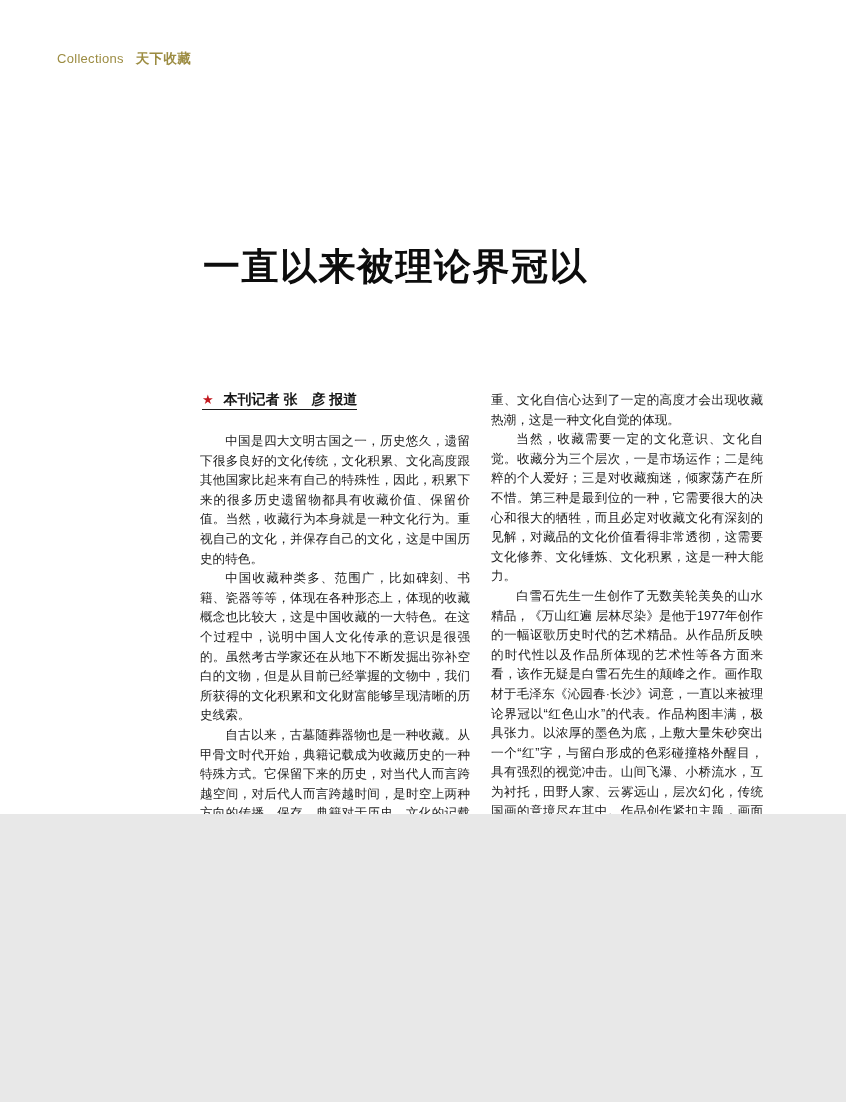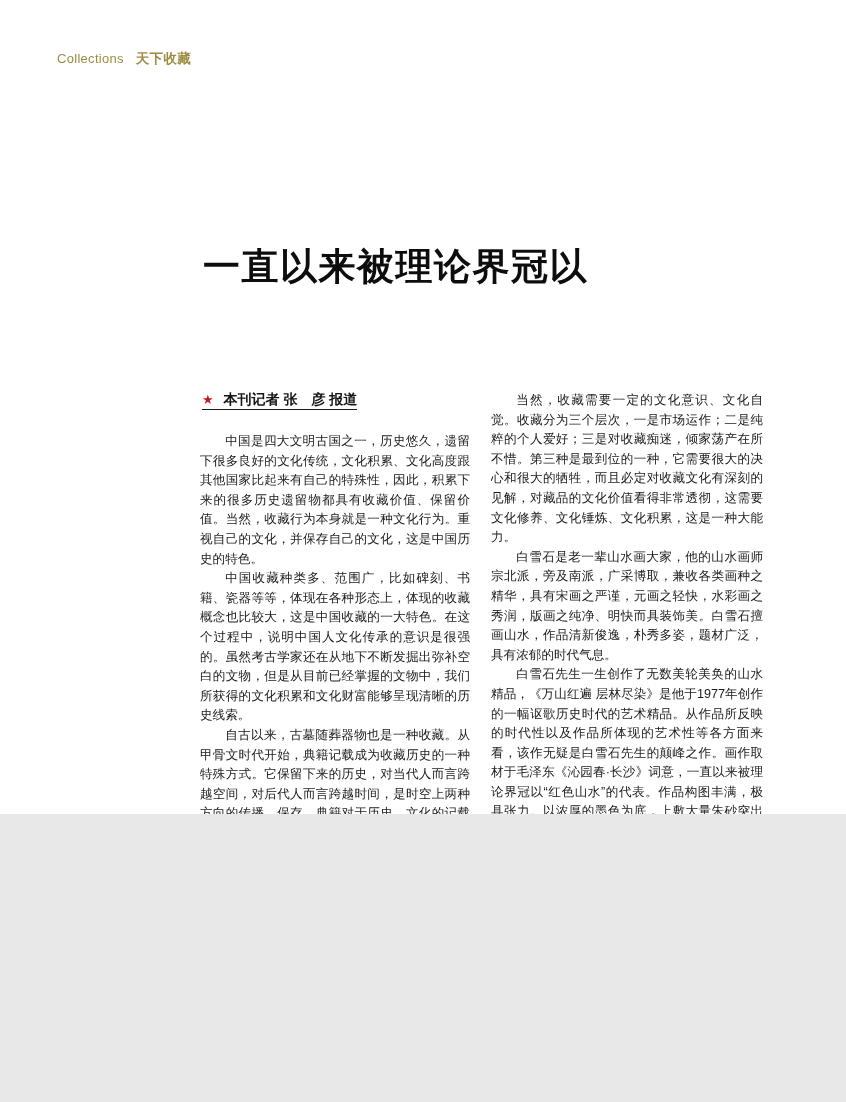--- a/index.html
+++ b/index.html
@@ -112,22 +112,22 @@
     </span>
   </div>
 
   <div class="col col-left">
     <p>中国是四大文明古国之一，历史悠久，遗留下很多良好的文化传统，文化积累、文化高度跟其他国家比起来有自己的特殊性，因此，积累下来的很多历史遗留物都具有收藏价值、保留价值。当然，收藏行为本身就是一种文化行为。重视自己的文化，并保存自己的文化，这是中国历史的特色。</p>
     <p>中国收藏种类多、范围广，比如碑刻、书籍、瓷器等等，体现在各种形态上，体现的收藏概念也比较大，这是中国收藏的一大特色。在这个过程中，说明中国人文化传承的意识是很强的。虽然考古学家还在从地下不断发掘出弥补空白的文物，但是从目前已经掌握的文物中，我们所获得的文化积累和文化财富能够呈现清晰的历史线索。</p>
     <p>自古以来，古墓随葬器物也是一种收藏。从甲骨文时代开始，典籍记载成为收藏历史的一种特殊方式。它保留下来的历史，对当代人而言跨越空间，对后代人而言跨越时间，是时空上两种方向的传播、保存。典籍对于历史、文化的记载和收藏浩如烟海，文字记载是当代“活”的传承。我国的国家制度中有保管、收藏典籍的传统，并且一直在延续。虽然毁灭文化的现象时有发生，但文化主流仍然是保留、收藏、传承历史，延续至今。</p>
   </div>
 
   <div class="col col-right">
+    <p class="no-indent">重、文化自信心达到了一定的高度才会出现收藏热潮，这是一种文化自觉的体现。</p>
     <p>当然，收藏需要一定的文化意识、文化自觉。收藏分为三个层次，一是市场运作；二是纯粹的个人爱好；三是对收藏痴迷，倾家荡产在所不惜。第三种是最到位的一种，它需要很大的决心和很大的牺牲，而且必定对收藏文化有深刻的见解，对藏品的文化价值看得非常透彻，这需要文化修养、文化锤炼、文化积累，这是一种大能力。</p>
-    <p>白雪石是老一辈山水画大家，他的山水画师宗北派，旁及南派，广采博取，兼收各类画种之精华，具有宋画之严谨，元画之轻快，水彩画之秀润，版画之纯净、明快而具装饰美。白雪石擅画山水，作品清新俊逸，朴秀多姿，题材广泛，具有浓郁的时代气息。</p>
     <p><span>白雪石先生一生创作了无数美轮美奂的山水精品，《万山红遍 层林尽染》是他于1977年创作的一幅讴歌历史时代的艺术精品。从作品所反映的时代性以及作品所体现的艺术性等各方面来看，该作无疑是白雪石先生的颠峰之作。画作取材于毛泽东《沁园春·长沙》词意，一直以来被理论界冠以“红色山水”的代表。作品构图丰满，极具张力。以浓厚的墨色为底，上敷大量朱砂突出一个“红”字，与留白形成的色彩碰撞格外醒目，具有强烈的视觉冲击。山间飞瀑、小桥流水，互为衬托，田野人家、云雾远山，层次幻化，传统国画的意境尽在其中。作品创作紧扣主题，画面气势宏大，同时带有浪漫的诗意色彩，包含了画家对祖国山河无限的热爱，同时展现出其深厚的绘画功力。</span><span class="end-star">★</span></p>
   </div>
 
   <div class="page-footer">
     <span class="num">62</span><span class="cn">中国文化人物</span><span class="en">Chinese Culture People</span>
   </div>
 
 </div>
 
 </body></html>

